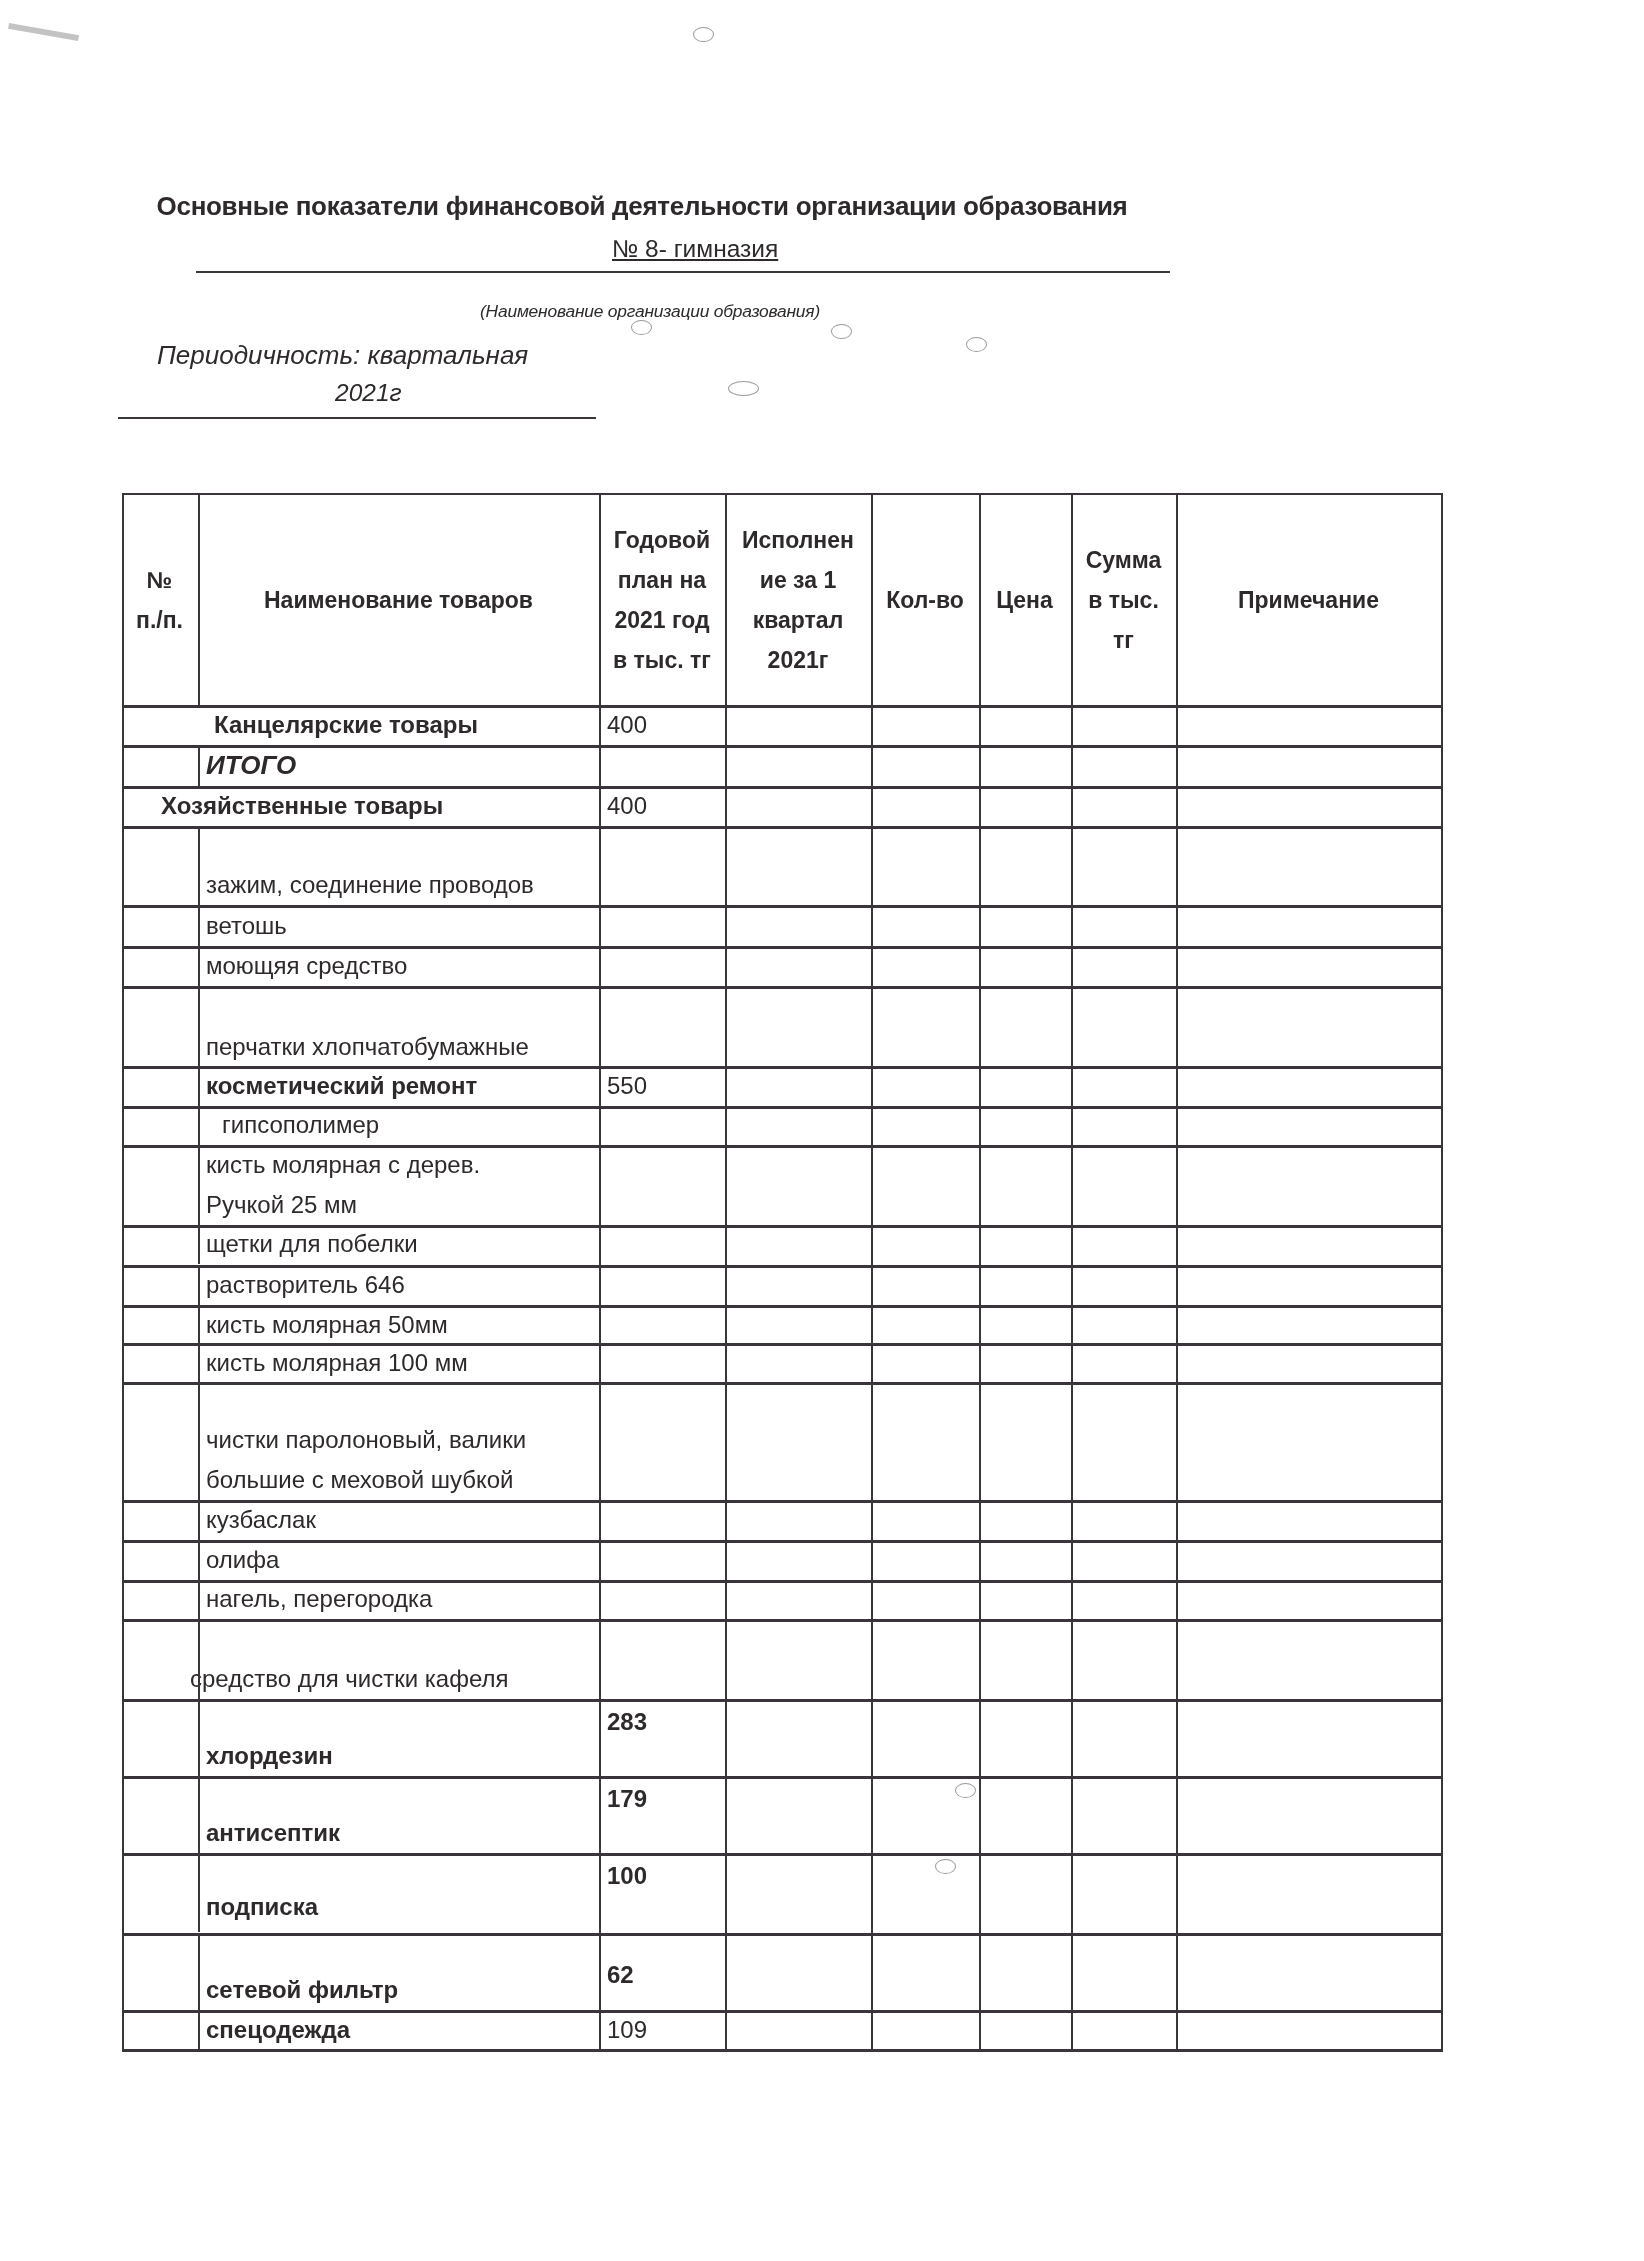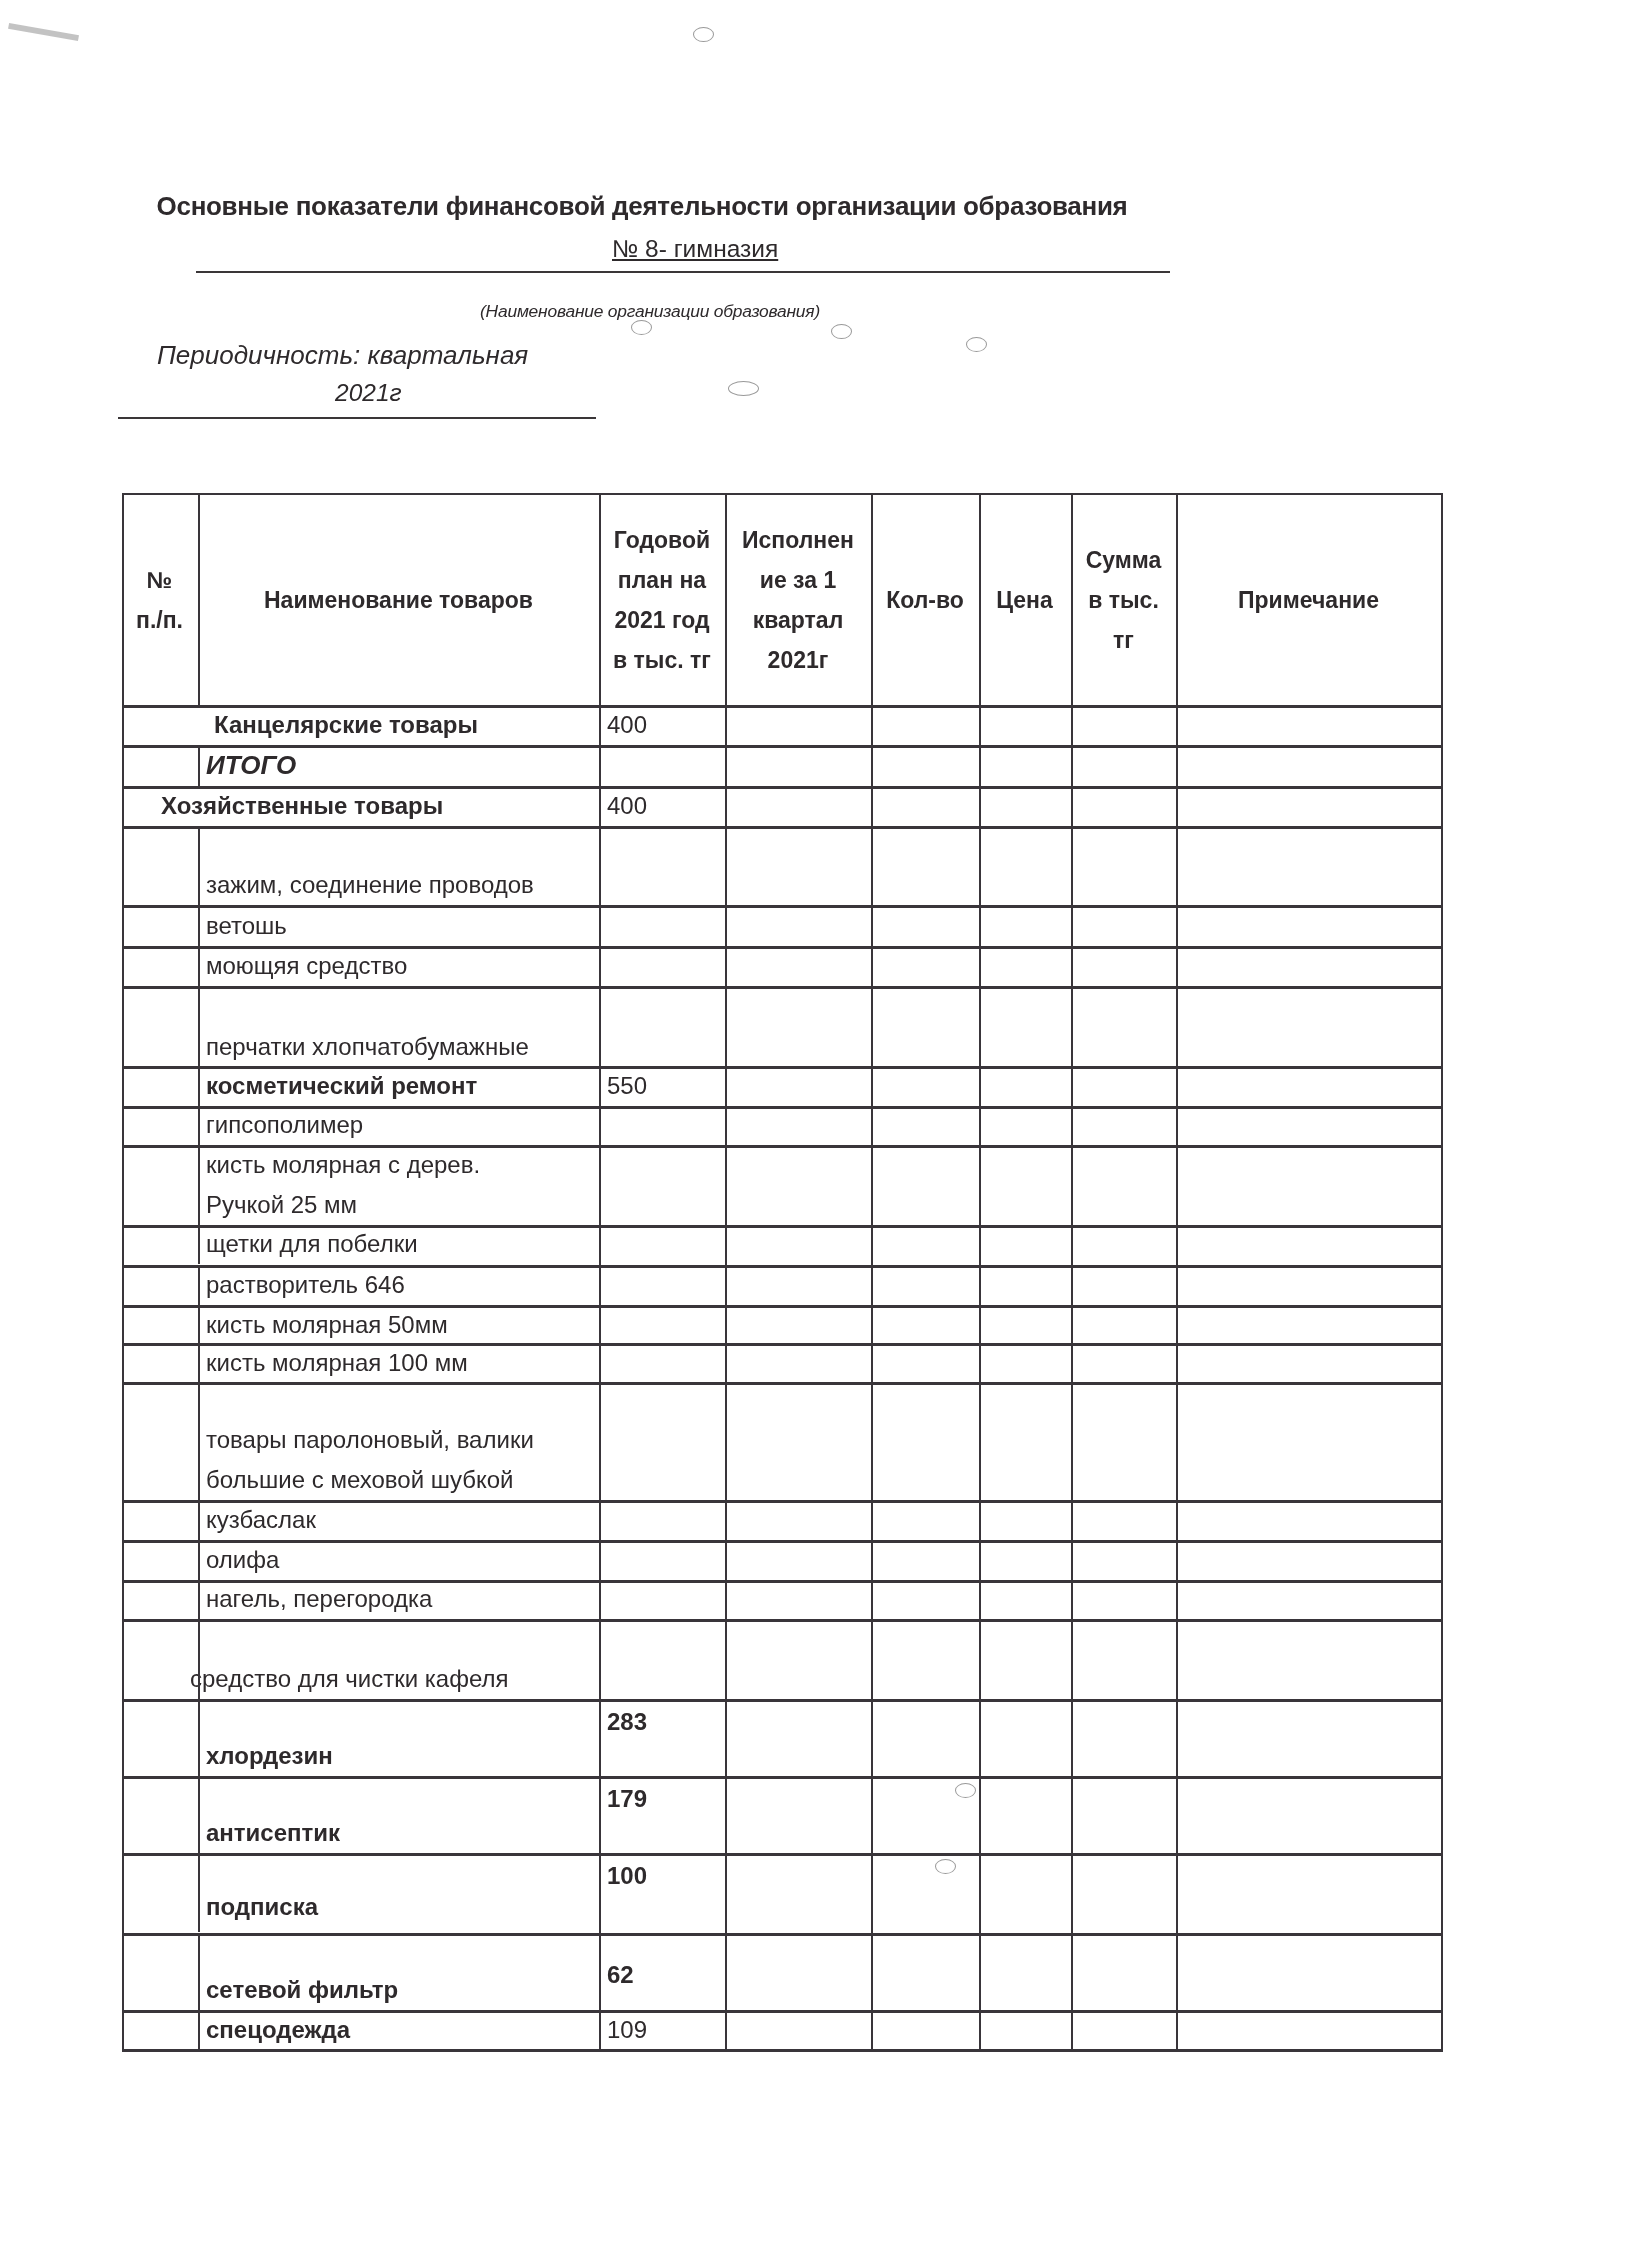--- a/index.html
+++ b/index.html
@@ -210,21 +210,21 @@
       </div>
       <div class="cell" style="left: 725px; top: 1066px; width: 146px; height: 40px;"></div>
       <div class="cell" style="left: 871px; top: 1066px; width: 108px; height: 40px;"></div>
       <div class="cell" style="left: 979px; top: 1066px; width: 91px; height: 40px;"></div>
       <div class="cell" style="left: 1071px; top: 1066px; width: 105px; height: 40px;"></div>
       <div class="cell" style="left: 1176px; top: 1066px; width: 265px; height: 40px;"></div>
     </div>
     <div class="abs" style="left: 198px; top: 1066px; width: 1.9px; height: 40px; background: rgb(57, 53, 58);"></div>
     <div>
       <div class="cell" style="left: 206px; top: 1106px; width: 392px; height: 39px;">
-        <div style="position: absolute; left: 0px; bottom: -0.3px;">
+        <div style="position: absolute; left: 16px; bottom: -0.3px;">
           <div>гипсополимер</div>
         </div>
       </div>
       <div class="cell" style="left: 607px; top: 1106px; width: 113px; height: 39px;">
         <div style="position: absolute; left: 0px; bottom: -0.3px;"></div>
       </div>
       <div class="cell" style="left: 725px; top: 1106px; width: 146px; height: 39px;"></div>
       <div class="cell" style="left: 871px; top: 1106px; width: 108px; height: 39px;"></div>
       <div class="cell" style="left: 979px; top: 1106px; width: 91px; height: 39px;"></div>
       <div class="cell" style="left: 1071px; top: 1106px; width: 105px; height: 39px;"></div>
@@ -308,21 +308,21 @@
       <div class="cell" style="left: 725px; top: 1343px; width: 146px; height: 39px;"></div>
       <div class="cell" style="left: 871px; top: 1343px; width: 108px; height: 39px;"></div>
       <div class="cell" style="left: 979px; top: 1343px; width: 91px; height: 39px;"></div>
       <div class="cell" style="left: 1071px; top: 1343px; width: 105px; height: 39px;"></div>
       <div class="cell" style="left: 1176px; top: 1343px; width: 265px; height: 39px;"></div>
     </div>
     <div class="abs" style="left: 198px; top: 1343px; width: 1.9px; height: 39px; background: rgb(57, 53, 58);"></div>
     <div>
       <div class="cell" style="left: 206px; top: 1382px; width: 392px; height: 118px;">
         <div style="position: absolute; left: 0px; bottom: 0px;">
-          <div>товары паролоновый, валики</div>
+          <div>чистки паролоновый, валики</div>
           <div>большие с меховой шубкой</div>
         </div>
       </div>
       <div class="cell" style="left: 607px; top: 1382px; width: 113px; height: 118px;">
         <div style="position: absolute; left: 0px; bottom: 39px;"></div>
       </div>
       <div class="cell" style="left: 725px; top: 1382px; width: 146px; height: 118px;"></div>
       <div class="cell" style="left: 871px; top: 1382px; width: 108px; height: 118px;"></div>
       <div class="cell" style="left: 979px; top: 1382px; width: 91px; height: 118px;"></div>
       <div class="cell" style="left: 1071px; top: 1382px; width: 105px; height: 118px;"></div>

